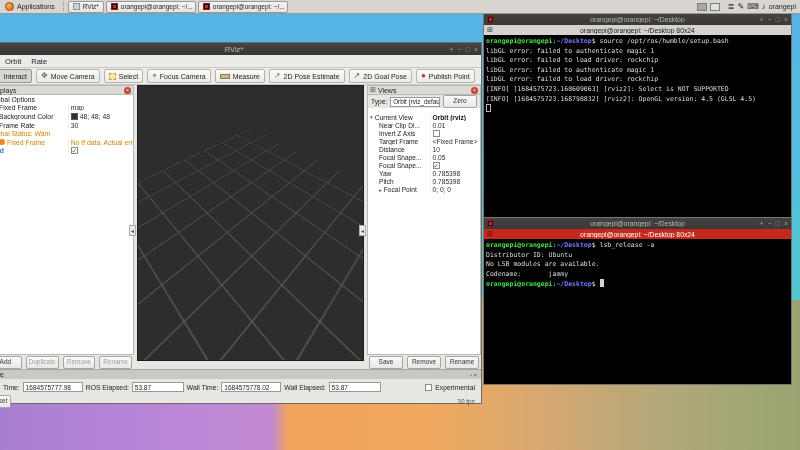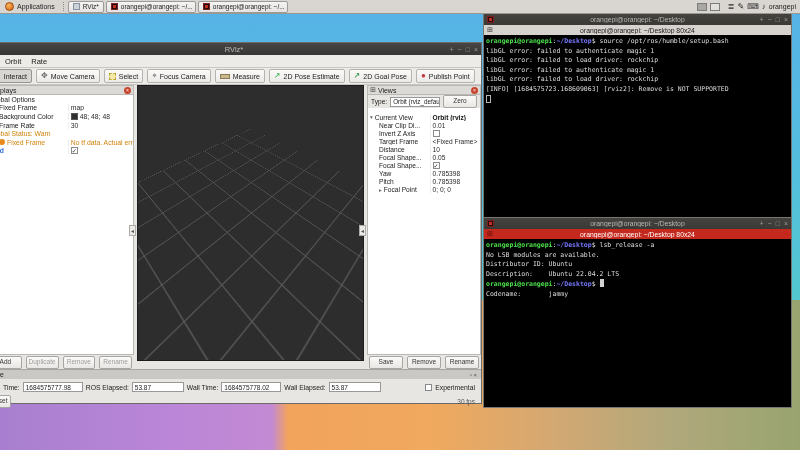--- a/index.html
+++ b/index.html
@@ -95,21 +95,21 @@
   .thicons{margin-left:auto;font-size:6px;color:#555;padding-right:2px;}
   .timerow{height:16px;display:flex;align-items:center;gap:3px;padding:0 6px 0 16px;font-size:6.8px;color:#222;flex:none;}
   .tin{background:#fff;border:1px solid #9a9896;height:10px;font-size:6.5px;line-height:9px;
     padding:0 2px;box-sizing:border-box;white-space:nowrap;overflow:hidden;}
   .timebot{height:12px;display:flex;align-items:center;padding:0 6px 0 0;font-size:6.5px;color:#555;flex:none;}
   .resetbtn{flex:none;width:22px;margin-right:auto;}
   
   .term{position:absolute;left:483px;width:309px;background:#000;border:1px solid #77756f;
     box-sizing:border-box;display:flex;flex-direction:column;}
   .t1{top:13px;height:208px;z-index:20;}
-  .t2{top:217px;height:191px;z-index:21;}
+  .t2{top:217px;height:168px;z-index:21;}
   .twm{height:11px;background:linear-gradient(#45433f,#37353140);background-color:#3c3a36;display:flex;
     align-items:center;flex:none;position:relative;}
   .twm-title{position:absolute;left:0;right:0;text-align:center;font-size:6.8px;color:#b8b8b8;white-space:nowrap;overflow:hidden;}
   .twmicon{width:7px;height:7px;margin-left:3px;background:#2a0c0c;border:1px solid #7a1f1f;box-sizing:border-box;z-index:1;}
   .twmicon::after{content:"";display:block;width:3px;height:3px;margin:1px;background:#c03020;}
   .tbar{height:10px;display:flex;align-items:center;flex:none;position:relative;}
   .tbar-gray{background:#d6d3cf;color:#1a1a1a;}
   .tbar-red{background:#c5281c;color:#fff;}
   .tbar-title{position:absolute;left:0;right:0;text-align:center;font-size:6.8px;white-space:nowrap;overflow:hidden;}
   .tbaricon{font-size:7px;margin-left:3px;z-index:1;}
@@ -439,21 +439,22 @@
   <div class="tbar tbar-gray">
     <span class="tbaricon">⊞</span>
     <span class="tbar-title">orangepi@orangepi: ~/Desktop 80x24</span>
   </div>
   <div class="tbody" id="t1-body">
       <div class="tline"><span class="tuser">orangepi@orangepi</span>:<span class="tpath">~/Desktop</span>$ source /opt/ros/humble/setup.bash</div>
       <div class="tline">libGL error: failed to authenticate magic 1</div>
       <div class="tline">libGL error: failed to load driver: rockchip</div>
       <div class="tline">libGL error: failed to authenticate magic 1</div>
       <div class="tline">libGL error: failed to load driver: rockchip</div>
-      <div class="tline">[INFO] [1684575723.168609063] [rviz2]: Remove is NOT SUPPORTED</div>
+      <div class="tline">[INFO] [1684575723.168609063] [rviz2]: Select is NOT SUPPORTED</div>
+      <div class="tline">[INFO] [1684575723.168798832] [rviz2]: OpenGL version: 4.5 (GLSL 4.5)</div>
       <div class="tline"><span class="cursor-hollow"></span></div>
     </div>
 </div>
 
 <div class="term t2">
   <div class="twm">
     <span class="twmicon"></span>
     <span class="twm-title">orangepi@orangepi: ~/Desktop</span>
     <span class="winbtns" id="t2-btns">
         <span class="winbtn">+</span>
@@ -461,19 +462,18 @@
         <span class="winbtn">□</span>
         <span class="winbtn">×</span>
       </span>
   </div>
   <div class="tbar tbar-red">
     <span class="tbaricon">⊞</span>
     <span class="tbar-title">orangepi@orangepi: ~/Desktop 80x24</span>
   </div>
   <div class="tbody" id="t2-body">
       <div class="tline"><span class="tuser">orangepi@orangepi</span>:<span class="tpath">~/Desktop</span>$ lsb_release -a</div>
+      <div class="tline">Distributor ID: Ubuntu</div>
       <div class="tline">No LSB modules are available.</div>
-      <div class="tline">Distributor ID: Ubuntu</div>
-      <div class="tline">Description:    Ubuntu 22.04.2 LTS</div>
+      <div class="tline">Codename:       jammy</div>
       <div class="tline"><span class="tuser">orangepi@orangepi</span>:<span class="tpath">~/Desktop</span>$ <span class="cursor-solid"></span></div>
-      <div class="tline">Codename:       jammy</div>
     </div>
 </div>
 
 </body></html>

